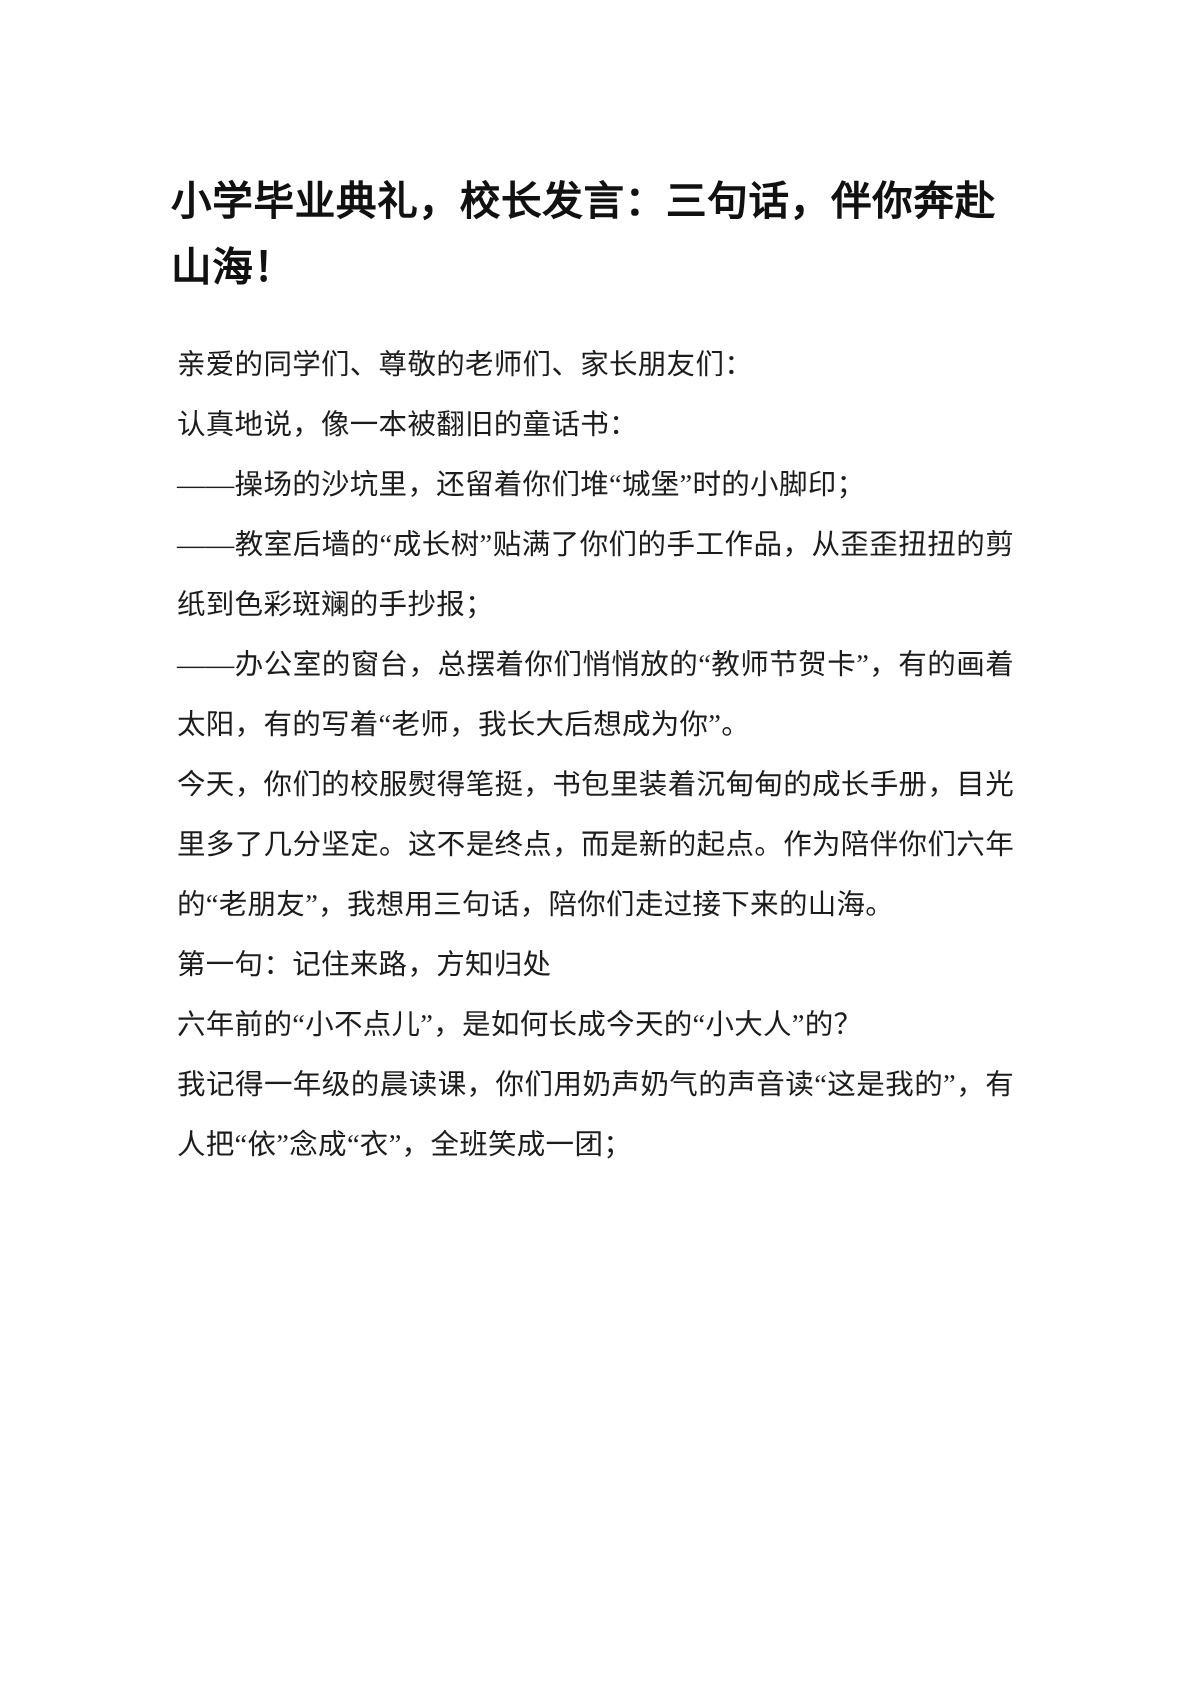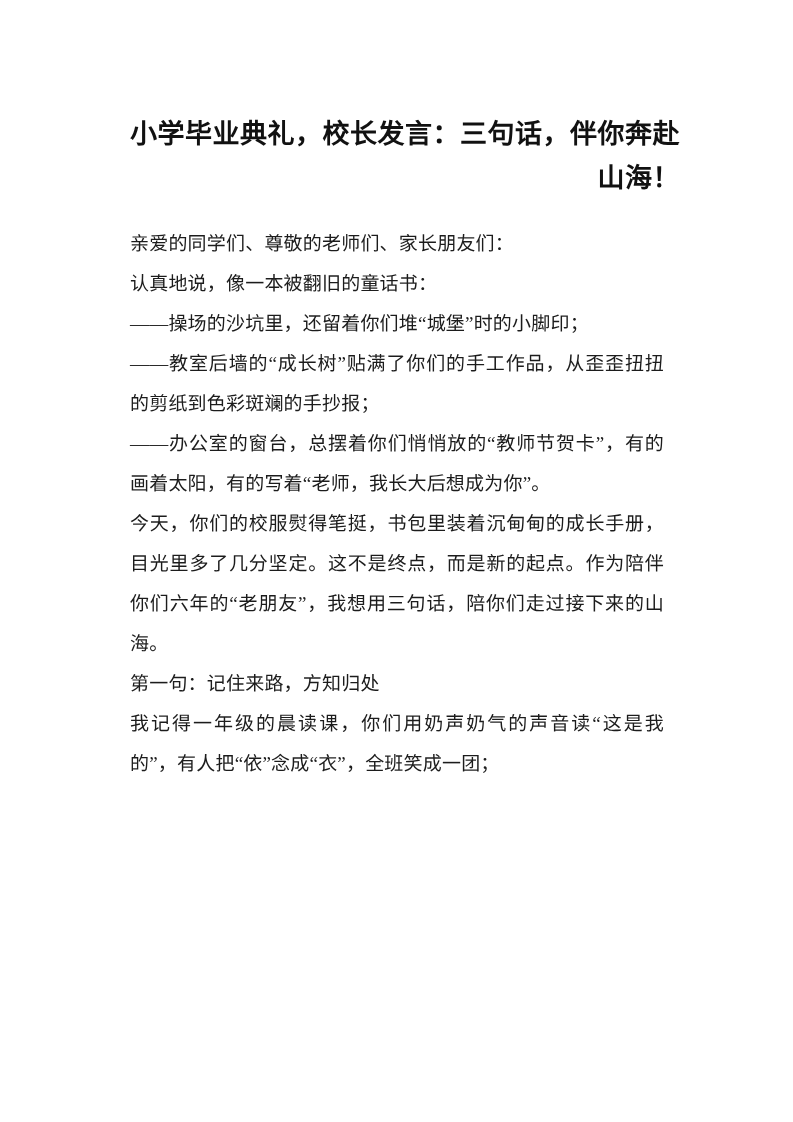--- a/index.html
+++ b/index.html
@@ -26,28 +26,28 @@
   .content {
     position: absolute;
     left: 114px;
     top: 112px;
     width: 566px;
   }
   .doc-title {
     font-size: 27px;
     font-weight: bold;
     line-height: 44px;
-    text-align: right;
+    text-align: left;
     letter-spacing: 0.5px;
     margin: 0 0 24px 0;
     color: #111111;
     font-family: "Liberation Serif", "DejaVu Serif", serif;
   }
   .body-block {
-    margin: 16px;
+    margin: 4px;
   }
   .para {
     font-size: 19px;
     line-height: 40px;
     text-align: justify;
     text-justify: inter-ideograph;
     margin: 0;
     color: #1c1c1c;
     letter-spacing: 0.2px;
     word-break: break-all;
@@ -65,17 +65,18 @@
     <h1 class="doc-title">小学毕业典礼，校长发言：三句话，伴你奔赴山海！</h1>
 
     <div class="body-block">
       <p class="para">亲爱的同学们、尊敬的老师们、家长朋友们：</p>
       <p class="para">认真地说，像一本被翻旧的童话书：</p>
       <p class="para">——操场的沙坑里，还留着你们堆“城堡”时的小脚印；</p>
       <p class="para">——教室后墙的“成长树”贴满了你们的手工作品，从歪歪扭扭的剪纸到色彩斑斓的手抄报；</p>
       <p class="para">——办公室的窗台，总摆着你们悄悄放的“教师节贺卡”，有的画着太阳，有的写着“老师，我长大后想成为你”。</p>
       <p class="para">今天，你们的校服熨得笔挺，书包里装着沉甸甸的成长手册，目光里多了几分坚定。这不是终点，而是新的起点。作为陪伴你们六年的“老朋友”，我想用三句话，陪你们走过接下来的山海。</p>
       <p class="para">第一句：记住来路，方知归处</p>
+      <p class="para">六年前的“小不点儿”，是如何长成今天的“小大人”的？</p>
       <p class="para">我记得一年级的晨读课，你们用奶声奶气的声音读“这是我的”，有人把“依”念成“衣”，全班笑成一团；</p>
     </div>
 
   </div>
 </div>
 
 </body></html>

